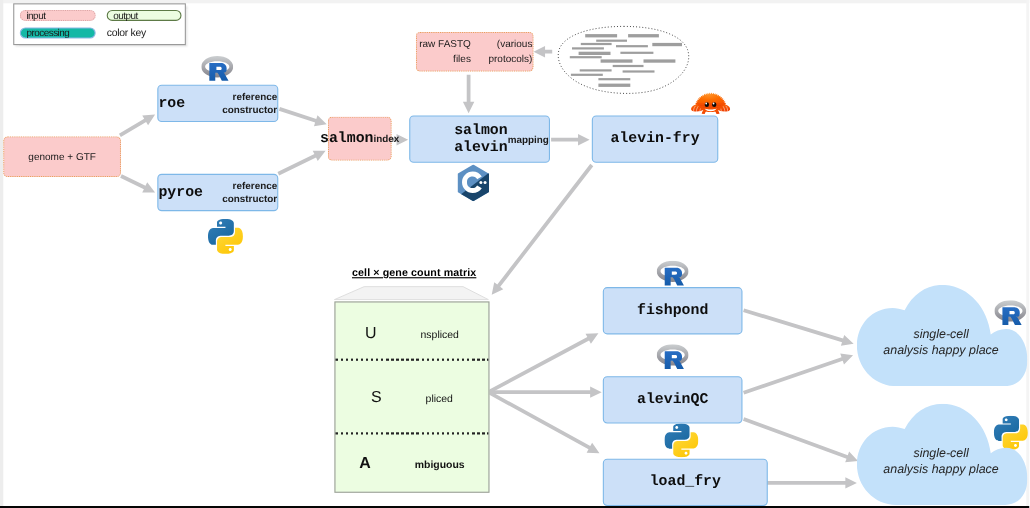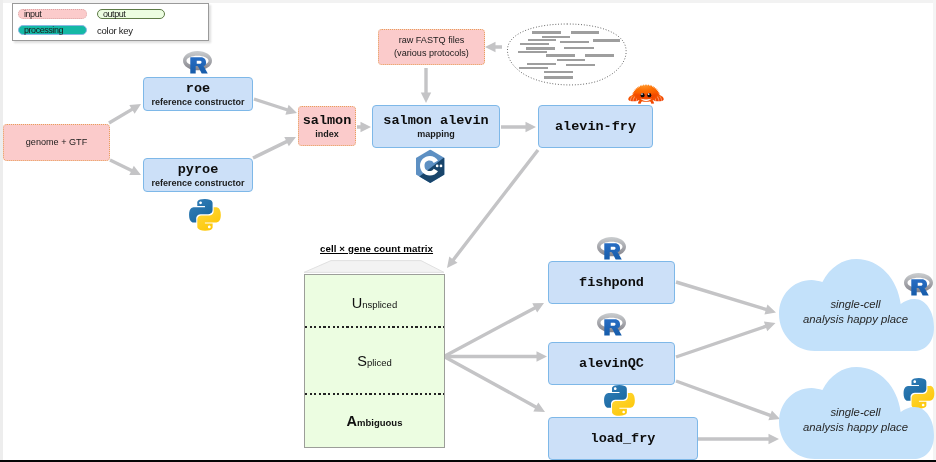--- a/index.html
+++ b/index.html
@@ -5,51 +5,51 @@
   html,body{margin:0;padding:0;}
   body{width:936px;height:462px;background:#ffffff;font-family:"Liberation Sans",sans-serif;overflow:hidden;}
   #stage{position:relative;width:936px;height:462px;overflow:hidden;background:#fff;}
   #frame-top{position:absolute;left:0;top:0;width:936px;height:3px;background:#f2f2f2;}
   #frame-left{position:absolute;left:0;top:0;width:3px;height:462px;background:#ededed;}
   #frame-right{position:absolute;left:933px;top:0;width:3px;height:462px;background:#f4f4f4;}
   #frame-bottom{position:absolute;left:0;top:460px;width:936px;height:2px;background:#050505;}
 
   svg.edges{position:absolute;left:0;top:0;width:936px;height:462px;pointer-events:none;}
 
-  .node{position:absolute;box-sizing:border-box;display:flex;flex-direction:column;
+  .node{position:absolute;box-sizing:border-box;display:flex;flex-direction:row;
         align-items:center;justify-content:center;text-align:right;}
   .sub{font-family:"Liberation Sans",sans-serif;color:#161616;font-weight:bold;}
 
   .box-blue{background:#cce0f8;border:1px solid #7eb8e8;border-radius:4px;}
   .box-pink{background:#fbcbcb;border:1px dotted #e8a05a;border-radius:4px;}
 
   
   #legend{position:absolute;left:12px;top:3px;width:155px;height:36px;background:#fff;
-          border:1px solid #9a9a9a;box-shadow:2px 2px 2px rgba(0,0,0,.13);padding-left:40px;}
+          border:1px solid #9a9a9a;box-shadow:2px 2px 2px rgba(0,0,0,.13);}
   .pill{position:absolute;box-sizing:border-box;border-radius:9px;font-size:9px;letter-spacing:-0.45px;
         color:#1a1a1a;display:flex;align-items:center;padding-left:5px;}
   #pill-input{left:5px;top:5px;width:69px;height:10px;background:#fbcbcb;border:1px dotted #dba5a5;}
   #pill-output{left:84px;top:5px;width:68px;height:10px;background:#ecfde1;border:1px solid #5d7a46;border-radius:9px;}
   #pill-proc{left:5px;top:21px;width:69px;height:10px;background:#14b8a6;border:1px solid #8cb8e4;}
   #legend-colorkey{position:absolute;left:84px;top:21px;font-size:9.5px;letter-spacing:-0.25px;color:#1a1a1a;}
 
   
   #reads{position:absolute;left:506px;top:23px;width:123px;height:63px;}
   #reads-outline{position:absolute;left:0;top:0;width:123px;height:63px;overflow:visible;}
   .readbar{position:absolute;height:2.6px;background:#9e9e9e;}
 
   
   #matrix-label{position:absolute;left:320px;top:243px;font-size:9.7px;font-weight:bold;
                 color:#000;text-decoration:underline;letter-spacing:0.1px;}
   #matrix-top{position:absolute;left:303px;top:260px;width:142px;height:13px;}
   #matrix{position:absolute;left:304px;top:274px;width:141px;height:174px;
           background:#ecfde1;border:1px solid #9c9e99;box-sizing:border-box;}
   .mdiv{position:absolute;left:0;width:139px;height:2px;background:repeating-linear-gradient(to right,#232323 0 2.2px,transparent 2.2px 4.6px);}
   .mcell{position:absolute;left:0;width:139px;text-align:center;font-size:14.5px;color:#111;}
-  .mcell .sm{font-size:9.5px;}
+  .mcell .sm{font-size:9.5px;padding-left:40px;}
 
   
   .cloud{position:absolute;}
   .cloudtext{position:absolute;text-align:center;font-size:11.3px;color:#262626;line-height:14.6px;font-style:italic;}
 
   .logo{position:absolute;}
 
   .title-m{font-family:"Liberation Mono",monospace;font-weight:bold;font-size:13.5px;
            color:#0d0d0d;line-height:15px;letter-spacing:0px;}
   .title-s{font-size:9.1px;color:#1a1a1a;line-height:12.6px;}

